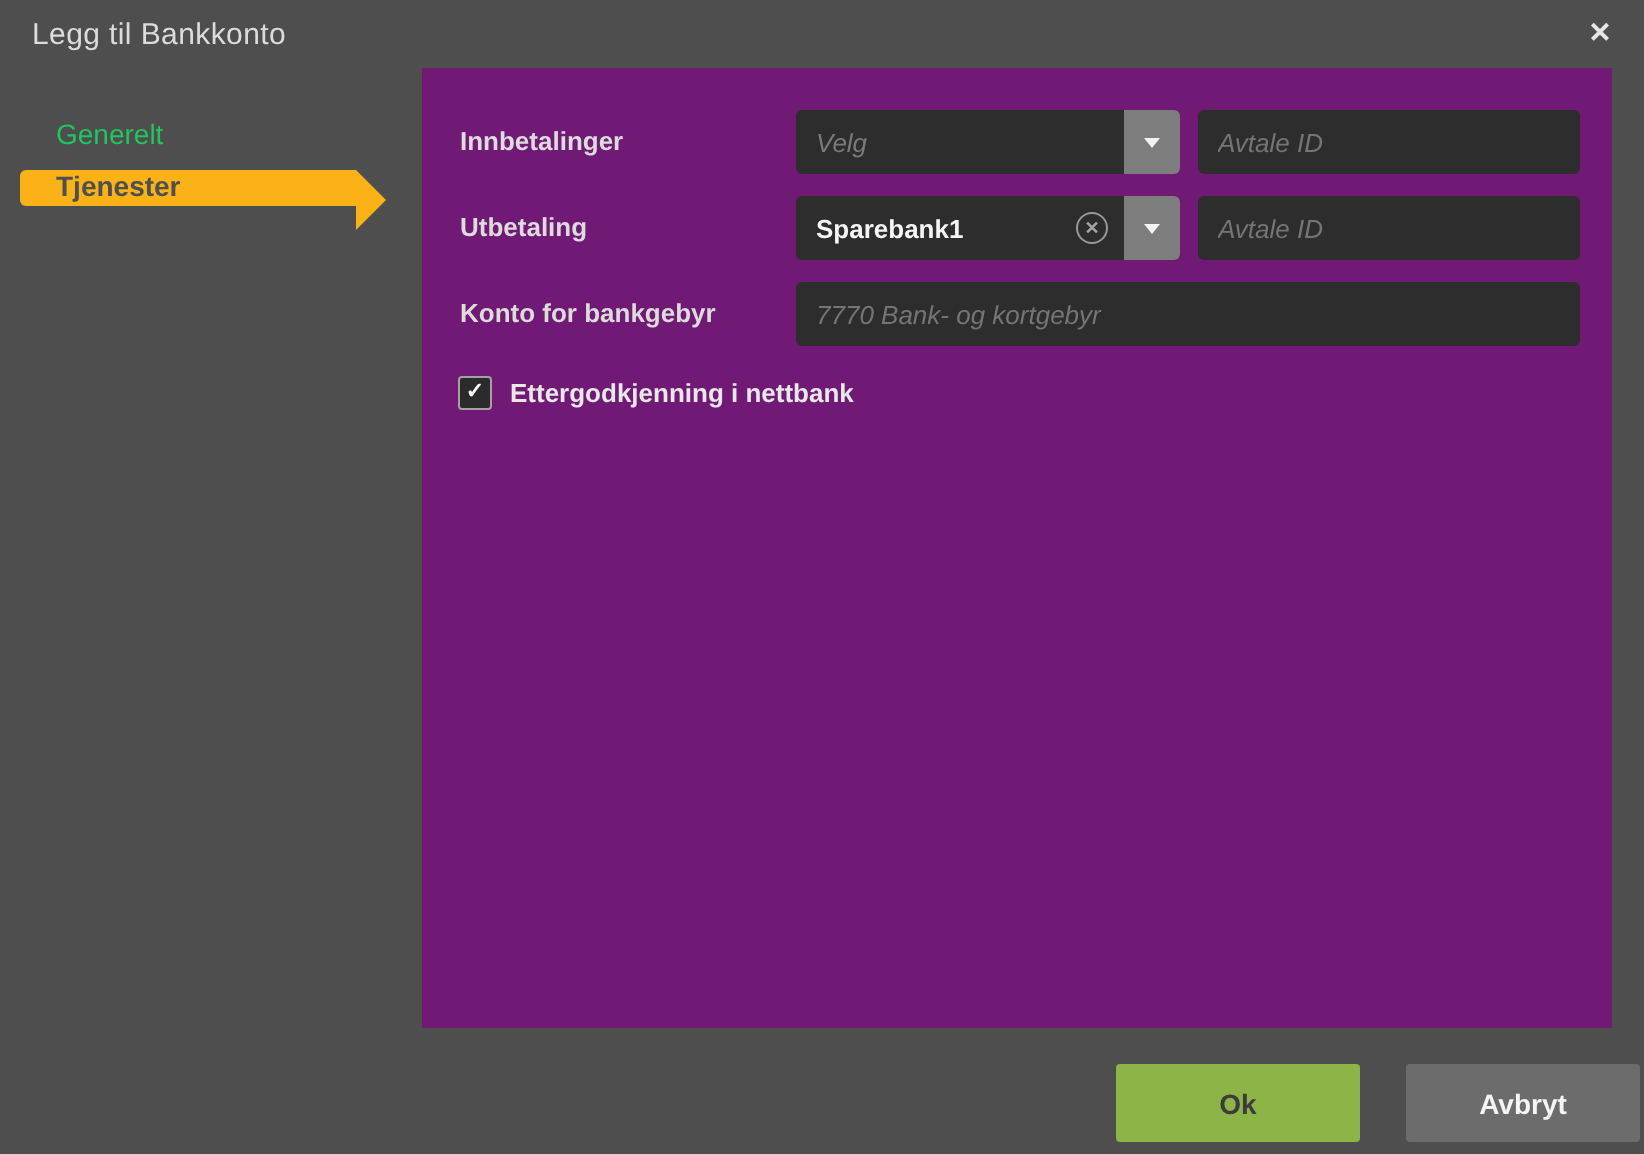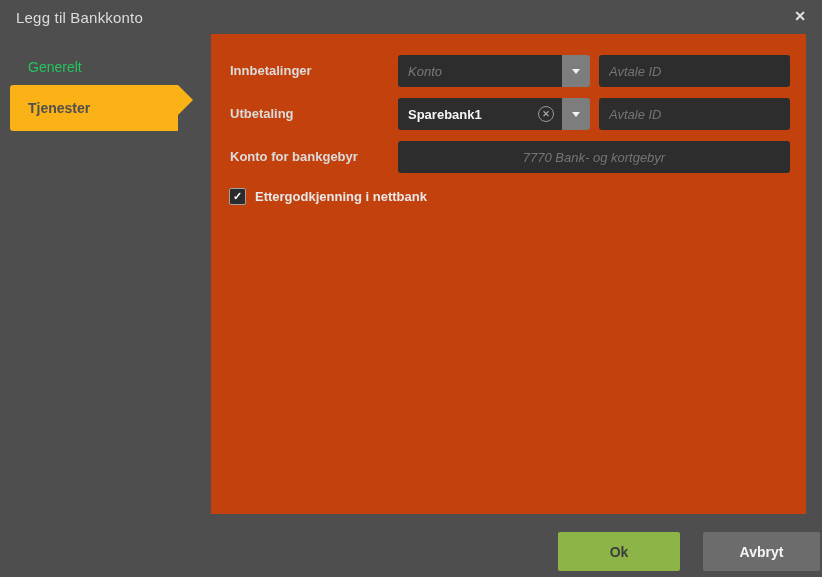--- a/index.html
+++ b/index.html
@@ -22,42 +22,42 @@
     display:flex;align-items:center;justify-content:center;
     cursor:pointer;
   }
   
   .sidebar-item-plain{
     position:absolute;left:28px;top:59px;
     font-size:14px;color:#22c55e;cursor:pointer;
   }
   .sidebar-item-active{
     position:absolute;left:10px;top:85px;
-    width:168px;height:46px;
+    width:168px;height:18px;
     background:#fbb216;
     border-radius:3px 0 0 3px;
-    display:flex;align-items:center;
+    display:flex;
     padding-left:18px;
     cursor:pointer;
   }
   .sidebar-item-active .tab-label{
     font-size:14px;font-weight:bold;color:#4f4f4f;
   }
   .tab-arrow{
     position:absolute;left:168px;top:0;
     width:0;height:0;
     border-top:15.5px solid transparent;
     border-bottom:15.5px solid transparent;
     border-left:15px solid #fbb216;
   }
   
   .panel{
     position:absolute;left:211px;top:34px;
     width:595px;height:480px;
-    background:#c2410c;
+    background:#701a75;
   }
   .form-row{position:absolute;left:0;width:100%;height:32px;}
   .row-1{top:21px;}
   .row-2{top:64px;}
   .row-3{top:107px;}
   .row-check{top:154px;height:17px;}
   .form-label{
     position:absolute;left:19px;top:0;
     line-height:32px;
     font-size:13px;font-weight:bold;color:#dcdcdc;
@@ -108,21 +108,21 @@
     height:32px;
     background:#2d2d2d;border:none;border-radius:3px;
     color:#ededed;font-size:13px;
     font-family:"Liberation Sans", sans-serif;
     padding:0 10px;outline:none;
   }
   .text-input::placeholder{
     font-style:italic;color:#757575;opacity:1;
   }
   .agreement-input{left:388px;width:191px;}
-  .fee-input{left:187px;width:392px;text-align:center;}
+  .fee-input{left:187px;width:392px;}
   
   .checkbox{
     position:absolute;left:18px;top:0;
     width:17px;height:17px;
     background:#2b2b2b;
     border:1px solid #a2a2a2;border-radius:2px;
     color:#ffffff;font-size:11px;font-weight:bold;line-height:1;
     display:flex;align-items:center;justify-content:center;
     cursor:pointer;
   }
@@ -156,21 +156,21 @@
     <span class="tab-label">Tjenester</span>
     <span class="tab-arrow"></span>
   </div>
 
   <div class="panel">
 
     <div class="form-row row-1">
       <div class="form-label">Innbetalinger</div>
       <div class="combo">
         <div class="combo-text">
-          <span class="combo-value-placeholder">Konto</span>
+          <span class="combo-value-placeholder">Velg</span>
         </div>
         <div class="combo-arrow-btn">
           <span class="chevron-down-icon"></span>
         </div>
       </div>
       <input class="text-input agreement-input" type="text" placeholder="Avtale ID" style="">
     </div>
 
     <div class="form-row row-2">
       <div class="form-label">Utbetaling</div>

